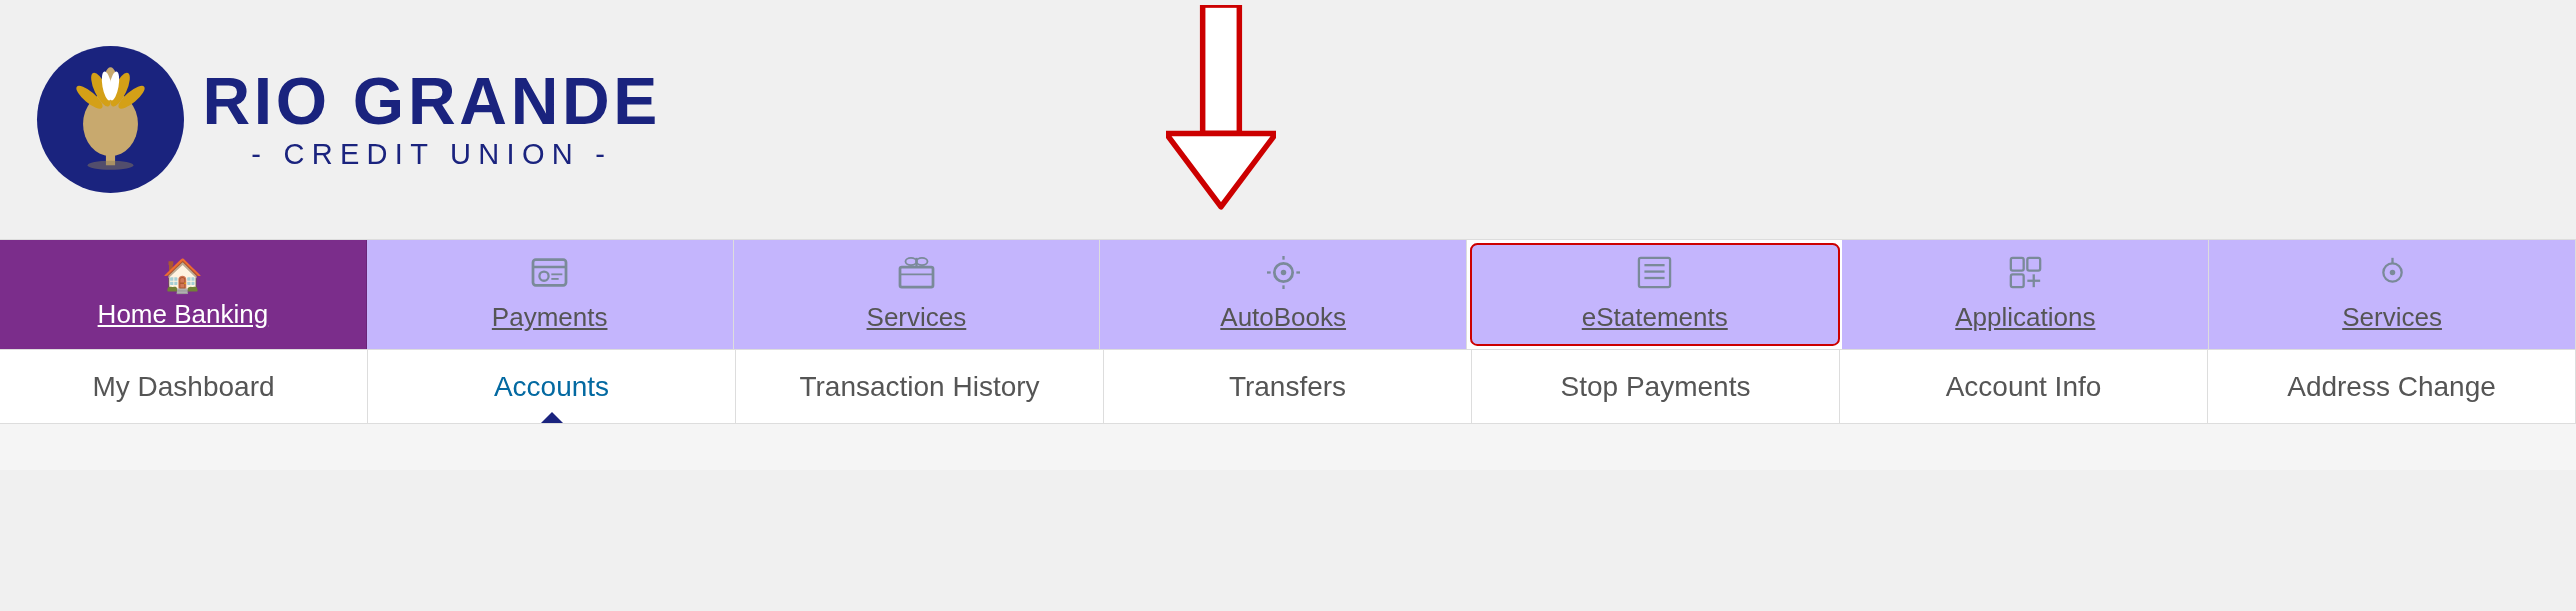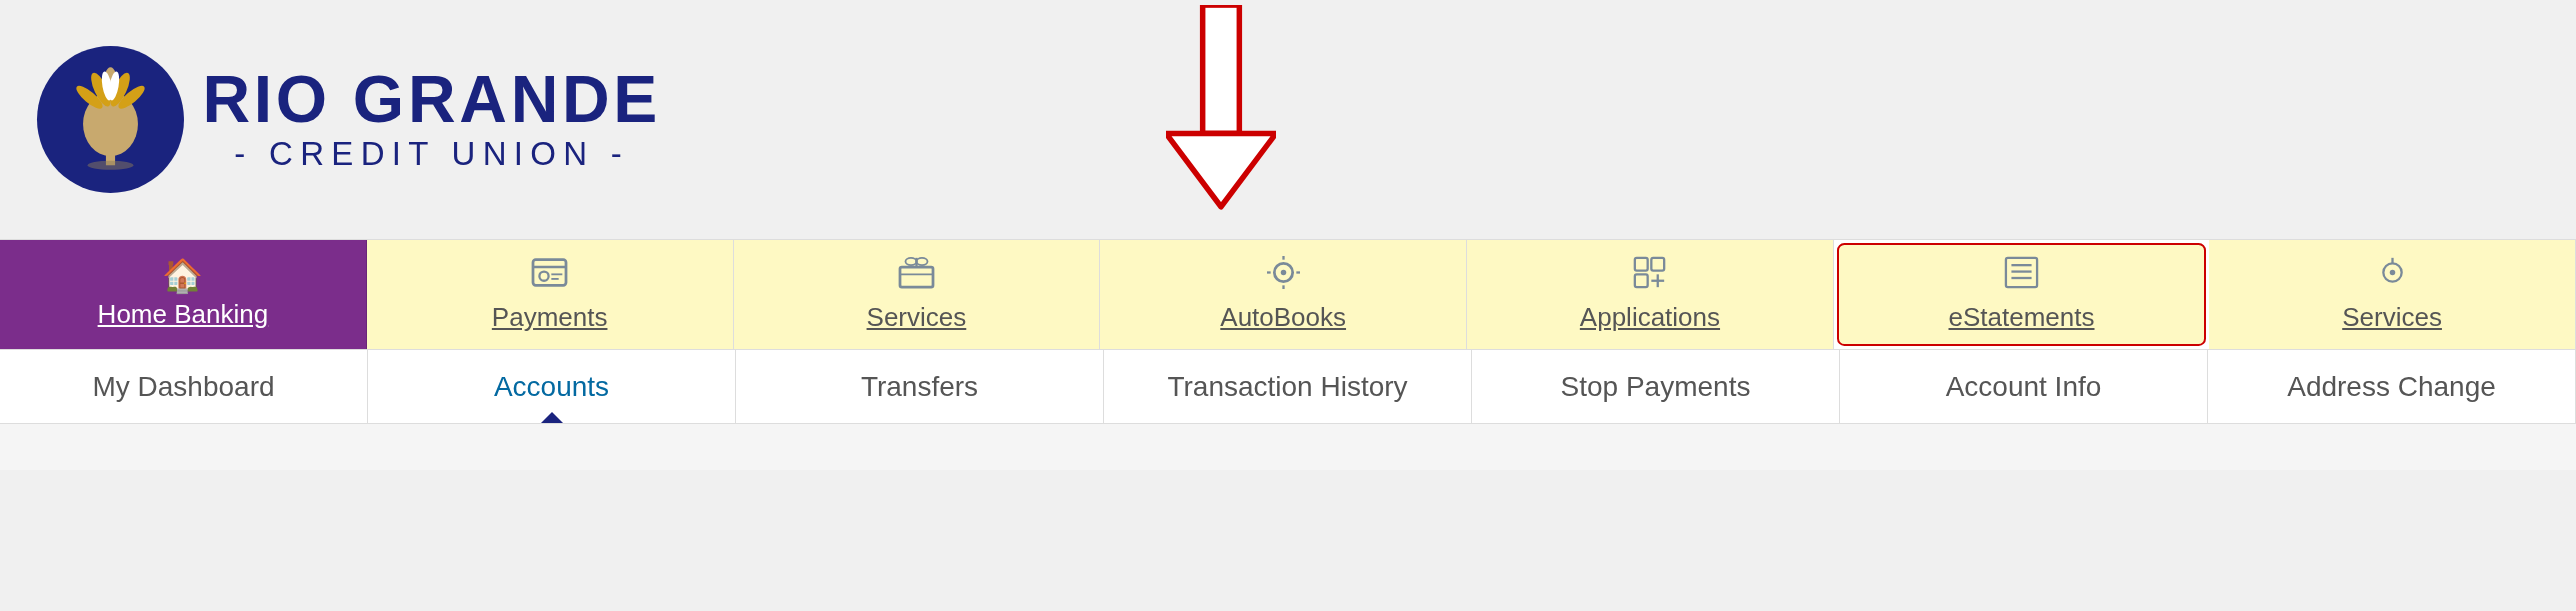--- a/index.html
+++ b/index.html
@@ -45,21 +45,21 @@
 
     .logo-title {
       font-size: 66px;
       font-weight: 900;
       color: #1a237e;
       letter-spacing: 3.7px;
       line-height: 1;
     }
 
     .logo-subtitle {
-      font-size: 33px;
+      font-size: 29px;
       color: #1a237e;
       letter-spacing: 7.3px;
       text-align: center;
       margin-top: 3.7px;
     }
 
     
     .nav-bar {
       background: #fff;
       border-top: 0.9px solid #ddd;
@@ -75,21 +75,21 @@
     .nav-item {
       display: flex;
       flex-direction: column;
       align-items: center;
       justify-content: center;
       flex: 1;
       cursor: pointer;
       border-right: 0.9px solid #ddd;
       padding: 9.2px;
       gap: 7.3px;
-      background: #fef9c3;
+      background: #c4b5fd;
       text-decoration: none;
     }
 
     .nav-item:first-child {
       background: #7b2d8b;
       color: #fff;
       border-right: 0.9px solid #6a2578;
     }
 
     .nav-item:first-child .nav-label {
@@ -255,45 +255,45 @@
             <line x1="18" y1="4" x2="18" y2="0" stroke="#7a8a99" stroke-width="2.5"></line>
             <line x1="18" y1="36" x2="18" y2="32" stroke="#7a8a99" stroke-width="2.5"></line>
             <line x1="4" y1="18" x2="0" y2="18" stroke="#7a8a99" stroke-width="2.5"></line>
             <line x1="36" y1="18" x2="32" y2="18" stroke="#7a8a99" stroke-width="2.5"></line>
             <circle cx="18" cy="18" r="3" fill="#7a8a99"></circle>
           </svg>
       </span>
       <span class="nav-label">AutoBooks</span>
     </div>
 
+    <div class="nav-item highlighted">
+      <span class="nav-icon">
+        <svg width="35" height="33" viewBox="0 0 38 36">
+            <rect x="2" y="2" width="34" height="32" rx="2" fill="none" stroke="#7a8a99" stroke-width="2.5"></rect>
+            <line x1="8" y1="10" x2="30" y2="10" stroke="#7a8a99" stroke-width="2.5"></line>
+            <line x1="8" y1="17" x2="30" y2="17" stroke="#7a8a99" stroke-width="2.5"></line>
+            <line x1="8" y1="24" x2="30" y2="24" stroke="#7a8a99" stroke-width="2.5"></line>
+          </svg>
+      </span>
+      <span class="nav-label">eStatements</span>
+    </div>
+
     <div class="nav-item">
       <span class="nav-icon">
         <svg width="33" height="33" viewBox="0 0 36 36">
             <rect x="2" y="2" width="14" height="14" rx="2" fill="none" stroke="#7a8a99" stroke-width="2.5"></rect>
             <rect x="20" y="2" width="14" height="14" rx="2" fill="none" stroke="#7a8a99" stroke-width="2.5"></rect>
             <rect x="2" y="20" width="14" height="14" rx="2" fill="none" stroke="#7a8a99" stroke-width="2.5"></rect>
             <line x1="27" y1="20" x2="27" y2="34" stroke="#7a8a99" stroke-width="2.5"></line>
             <line x1="20" y1="27" x2="34" y2="27" stroke="#7a8a99" stroke-width="2.5"></line>
           </svg>
       </span>
       <span class="nav-label">Applications</span>
     </div>
 
-    <div class="nav-item highlighted">
-      <span class="nav-icon">
-        <svg width="35" height="33" viewBox="0 0 38 36">
-            <rect x="2" y="2" width="34" height="32" rx="2" fill="none" stroke="#7a8a99" stroke-width="2.5"></rect>
-            <line x1="8" y1="10" x2="30" y2="10" stroke="#7a8a99" stroke-width="2.5"></line>
-            <line x1="8" y1="17" x2="30" y2="17" stroke="#7a8a99" stroke-width="2.5"></line>
-            <line x1="8" y1="24" x2="30" y2="24" stroke="#7a8a99" stroke-width="2.5"></line>
-          </svg>
-      </span>
-      <span class="nav-label">eStatements</span>
-    </div>
-
 
     <div class="nav-item">
       <span class="nav-icon">
         <svg width="33" height="33" viewBox="0 0 36 36">
             <circle cx="18" cy="18" r="10" fill="none" stroke="#7a8a99" stroke-width="2.5"></circle>
             <circle cx="18" cy="18" r="3" fill="#7a8a99"></circle>
             <line x1="18" y1="2" x2="18" y2="8" stroke="#7a8a99" stroke-width="2.5"></line>
           </svg>
       </span>
       <span class="nav-label">Services</span>
@@ -301,24 +301,24 @@
   </div>
 
   <div class="nav-sub">
     <div class="sub-item">
       <span>My Dashboard</span>
     </div>
     <div class="sub-item active">
       <span>Accounts</span>
     </div>
     <div class="sub-item">
+      <span>Transaction History</span>
+    </div>
+    <div class="sub-item">
       <span>Transfers</span>
-    </div>
-    <div class="sub-item">
-      <span>Transaction History</span>
     </div>
     <div class="sub-item">
       <span>Stop Payments</span>
     </div>
     <div class="sub-item">
       <span>Account Info</span>
     </div>
     <div class="sub-item">
       <span>Address Change</span>
     </div>

